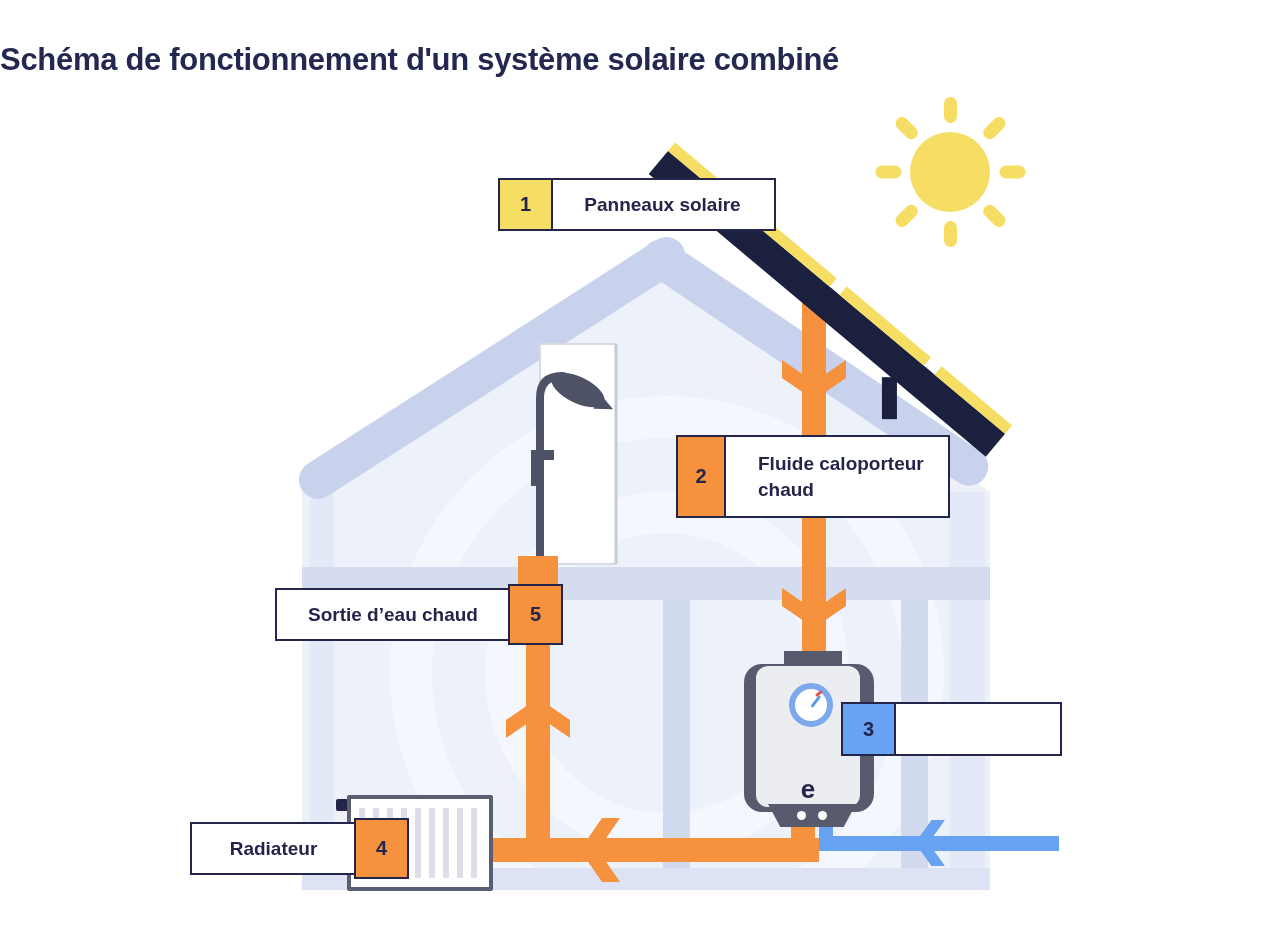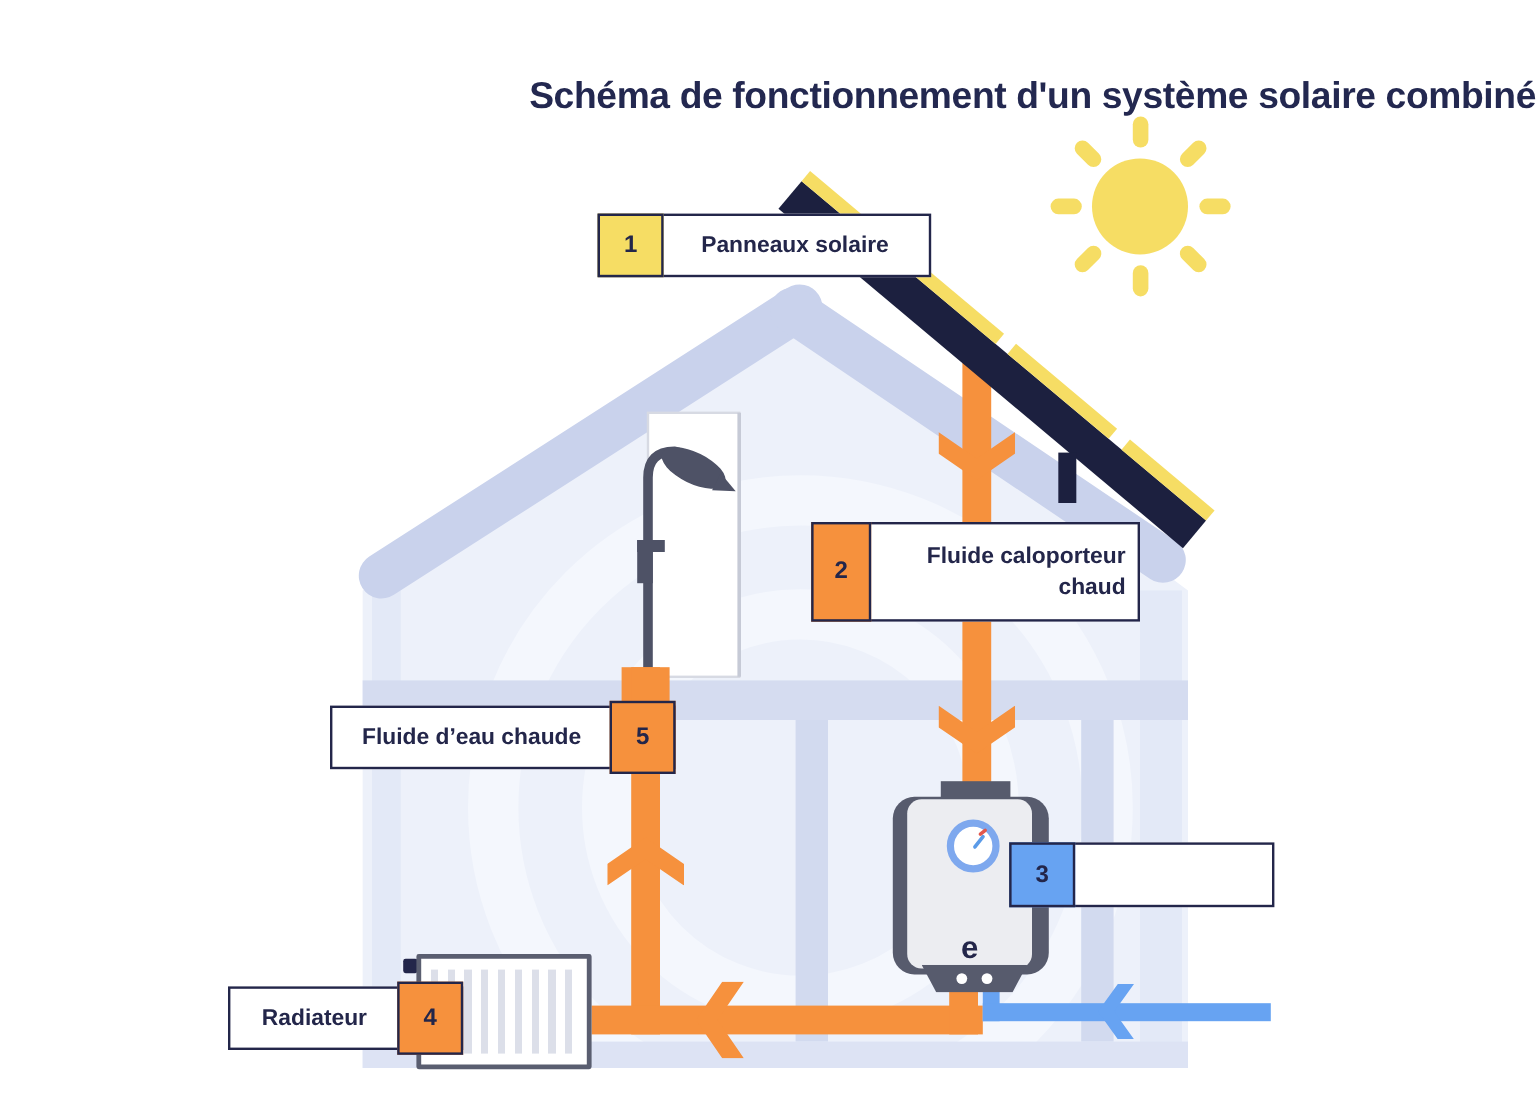--- a/index.html
+++ b/index.html
@@ -1,22 +1,22 @@
 <!DOCTYPE html>
 <html><head>
 <meta charset="utf-8">
 <style>
   html,body{margin:0;padding:0;background:#fff;}
   #stage{position:relative;width:1280px;height:926px;background:#ffffff;overflow:hidden;
          font-family:"Liberation Sans",sans-serif;}
   .abs{position:absolute;}
 
   
-  #title{left:0;top:42px;width:100%;text-align:right;font-size:31px;font-weight:700;
-         color:#232850;letter-spacing:-0.3px;margin-top:20px;}
+  #title{left:0;top:42px;width:100%;text-align:left;font-size:31px;font-weight:700;
+         color:#232850;letter-spacing:-0.3px;}
 
   
   #sun{left:910px;top:132px;width:80px;height:80px;}
   #sun .body{position:absolute;left:0;top:0;width:80px;height:80px;border-radius:50%;background:#F6DD64;}
   #sun .ray{position:absolute;left:33.5px;top:27px;width:13px;height:26px;border-radius:7px;background:#F6DD64;}
 
   
   #house{left:300px;top:246px;width:690px;height:644px;
          clip-path:polygon(365px 4px,2px 246px,2px 644px,690px 644px,690px 246px);}
   #house .fill{position:absolute;inset:0;background:#EDF1FA;}
@@ -99,21 +99,21 @@
          box-sizing:border-box;font-size:20px;font-weight:700;color:#23264A;}
   .badge.lft{margin:-2px;width:55px;flex:none;}
   .badge.rgt{position:absolute;right:-2px;top:-6px;bottom:-6px;width:55px;}
   .b-yellow{background:#F6DD64;}
   .b-orange{background:#F6913D;}
   .b-blue{background:#67A3F2;}
   #label1{left:498px;top:178px;width:278px;height:53px;}
   #label2{left:676px;top:435px;width:274px;height:83px;}
   #label2 .txt{justify-content:flex-start;padding-left:22px;}
   #label3{left:841px;top:702px;width:221px;height:54px;}
-  #label4{left:190px;top:822px;width:196px;height:53px;position:absolute;}
+  #label4{left:190px;top:822px;width:219px;height:53px;position:absolute;}
   #label4 .txt{padding-right:62px;}
   #label5{left:275px;top:588px;width:288px;height:53px;position:absolute;}
   #label5 .txt{padding-right:62px;}
 </style>
 </head>
 <body>
 
 <div id="stage">
 
   <div class="abs" id="title">Schéma de fonctionnement d'un système solaire combiné</div>
@@ -195,30 +195,30 @@
     <div class="fins"></div>
   </div>
 
   <div class="abs label" id="label1">
     <div class="badge lft b-yellow">1</div>
     <div class="txt">Panneaux solaire</div>
   </div>
 
   <div class="abs label" id="label2">
     <div class="badge lft b-orange" style="width:50px;">2</div>
-    <div class="txt" style="text-align:right;">Fluide caloporteur chaud</div>
+    <div class="txt" style="text-align:left;margin-left:12px;">Fluide caloporteur chaud</div>
   </div>
 
   <div class="abs label" id="label3">
     <div class="badge lft b-blue">3</div>
   </div>
 
   <div class="label" id="label4">
     <div class="txt">Radiateur</div>
     <div class="badge rgt b-orange">4</div>
   </div>
 
   <div class="label" id="label5">
-    <div class="txt">Fluide d’eau chaude</div>
+    <div class="txt">Sortie d’eau chaud</div>
     <div class="badge rgt b-orange">5</div>
   </div>
 
 </div>
 
 </body></html>

